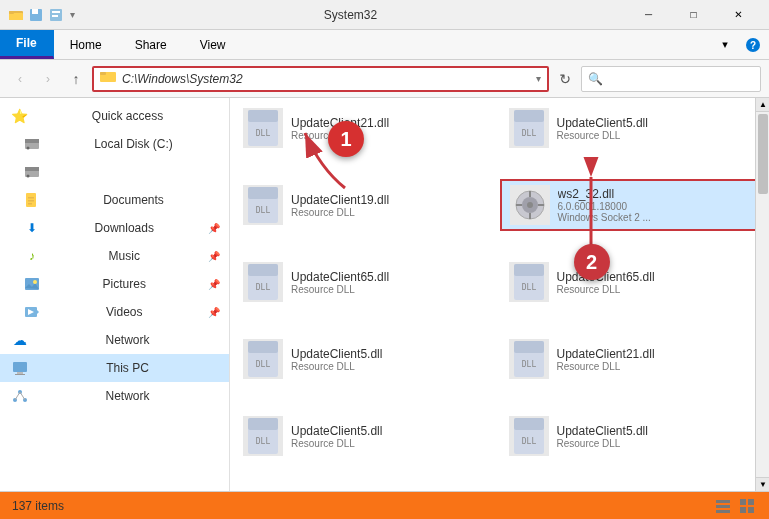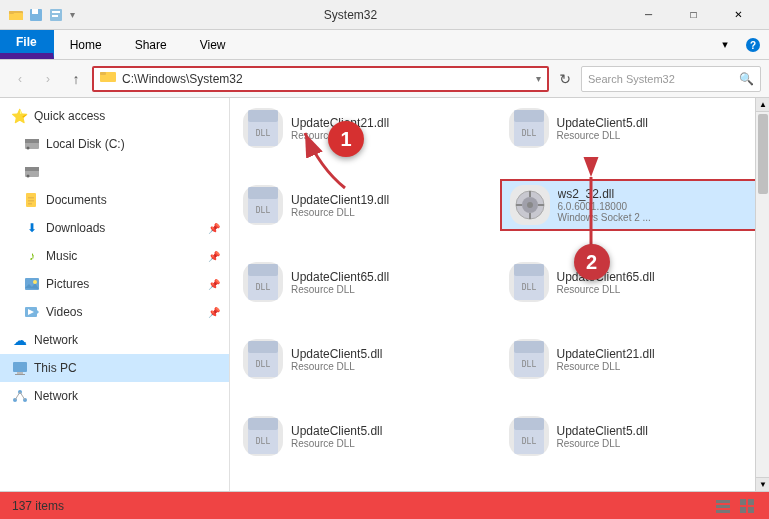--- a/index.html
+++ b/index.html
@@ -34,21 +34,21 @@
       display: flex;
       align-items: center;
       cursor: pointer;
       font-size: 12px;
       color: #000000;
       border-right: 1px solid transparent;
     }
     .ribbon-tab.active {
       background: #fff;
       color: #005fb8;
-      border-bottom: 6px solid #4c1d95;
+      border-bottom: 3px solid #4c1d95;
       font-weight: 600;
     }
     .ribbon-tab:first-child {
       background: #0078d7;
       color: #fff;
       font-weight: 600;
     }
 
     
     .addressbar {
@@ -71,21 +71,21 @@
       height: 26px;
       border: 2px solid #c8363d;
       border-radius: 2px;
       display: flex;
       align-items: center;
       background: #fff;
       padding: 0 6px;
       position: relative;
     }
     .address-icon { margin-right: 6px; font-size: 14px; }
-    .address-text { flex: 1; font-size: 12px; color: #333; }
+    .address-text { flex: 1; font-size: 12px; color: #333; font-style: italic; }
     .address-arrow { font-size: 10px; color: #777; }
     .refresh-btn {
       width: 24px; height: 24px;
       display: flex; align-items: center; justify-content: center;
       cursor: pointer; border-radius: 2px; font-size: 14px; color: #555;
     }
     .search-box {
       width: 180px; height: 26px;
       border: 1px solid #ccc; border-radius: 2px;
       display: flex; align-items: center;
@@ -113,21 +113,21 @@
       align-items: center;
       height: 28px;
       padding: 0 8px 0 12px;
       cursor: pointer;
       color: #333;
       font-size: 12px;
       gap: 6px;
     }
     .sidebar-item.selected { background: #cce8ff; }
     .sidebar-icon { width: 16px; height: 16px; display: flex; align-items: center; justify-content: center; flex-shrink: 0; }
-    .sidebar-label { flex: 1; }
+    .sidebar-label { flex: 1; text-align: center; }
     .sidebar-pin { font-size: 10px; color: #999; }
     .indent1 { padding-left: 24px; }
 
     
     .content-area {
       flex: 1;
       position: relative;
       overflow: hidden;
       background: #fff;
     }
@@ -144,32 +144,32 @@
       align-items: center;
       height: 52px;
       padding: 4px 8px;
       cursor: pointer;
       gap: 8px;
       border: 1px solid transparent;
     }
     .file-item.highlighted { background: #cee8ff; border: 2px solid #c8363d; }
     .file-icon {
       width: 40px; height: 40px;
-      background: #e8e8e8; border-radius: 14px;
+      background: #e8e8e8; border-radius: 0;
       display: flex; align-items: center; justify-content: center;
       font-size: 22px; flex-shrink: 0;
     }
     .file-info { flex: 1; min-width: 0; }
     .file-name { font-size: 12px; color: #333; font-weight: 500; white-space: nowrap; overflow: hidden; text-overflow: ellipsis; }
     .file-detail { font-size: 10px; color: #777; }
 
     
     .statusbar {
       height: 28px;
-      background: #ef4444;
+      background: #f97316;
       border-top: 1px solid #d0d0d0;
       display: flex;
       align-items: center;
       padding: 0 12px;
       font-size: 12px;
       color: #333;
       justify-content: space-between;
     }
     .statusbar-right { display: flex; gap: 4px; }
     .view-btn { width: 20px; height: 20px; display: flex; align-items: center; justify-content: center; cursor: pointer; font-size: 12px; }
@@ -264,21 +264,20 @@
       <svg width="16" height="14" viewBox="0 0 16 14">
           <rect x="0" y="2" width="16" height="10" rx="1" fill="#ffd04e"></rect>
           <rect x="0" y="2" width="6" height="3" rx="1" fill="#e8b84b"></rect>
         </svg>
     </span>
     <span class="address-text">C:\Windows\System32</span>
     <span class="address-arrow">▾</span>
   </div>
   <div class="refresh-btn">↻</div>
   <div class="search-box">
-    <span class="search-text">Search System32</span>
     <span class="search-icon-btn">🔍</span>
   </div>
 </div>
 
 <div class="main-area">
 
   <div class="sidebar">
 
     <div class="sidebar-item">
       <div class="sidebar-icon" style="color:#0078d7;font-size:14px;">⭐</div>

